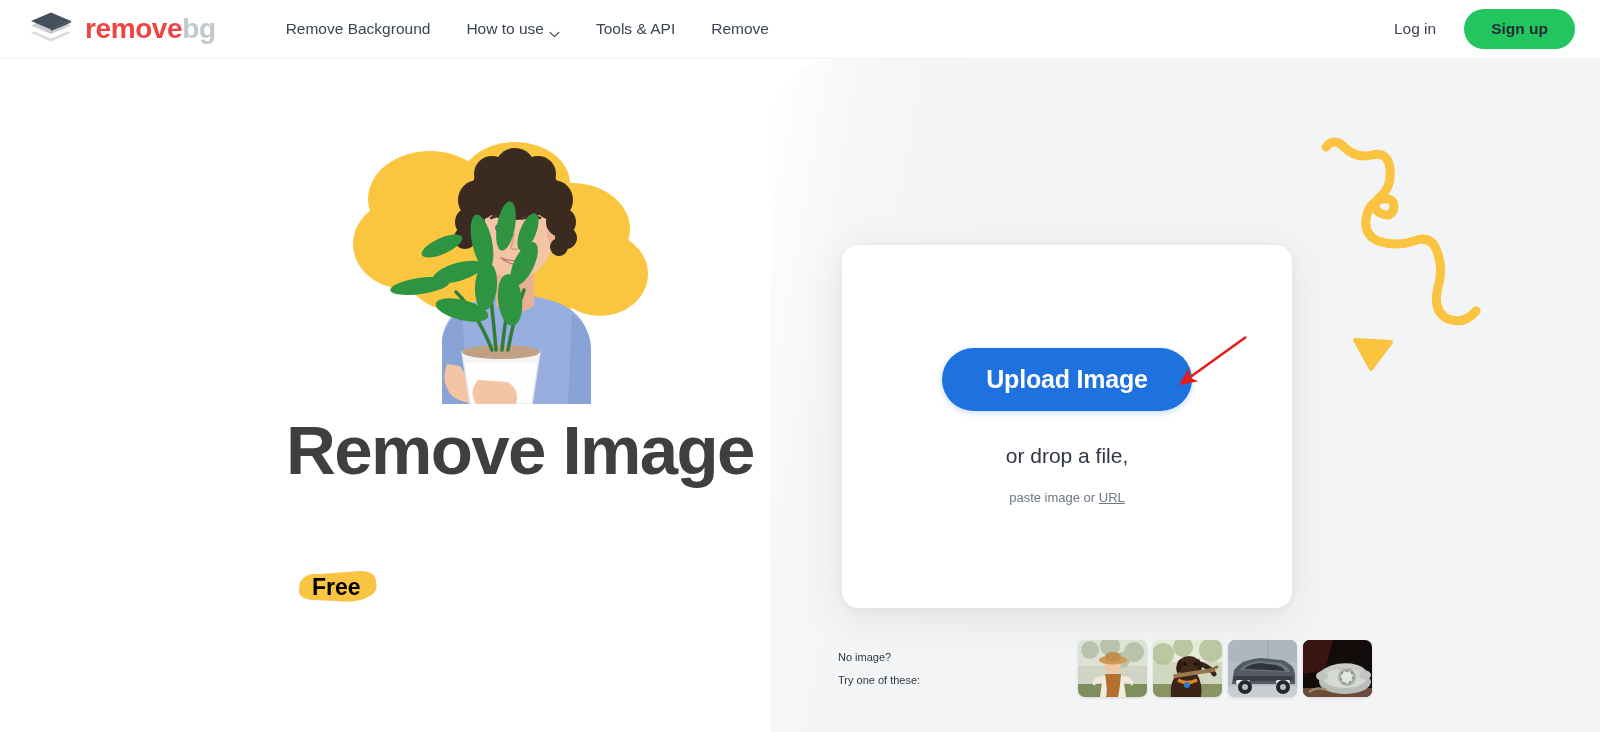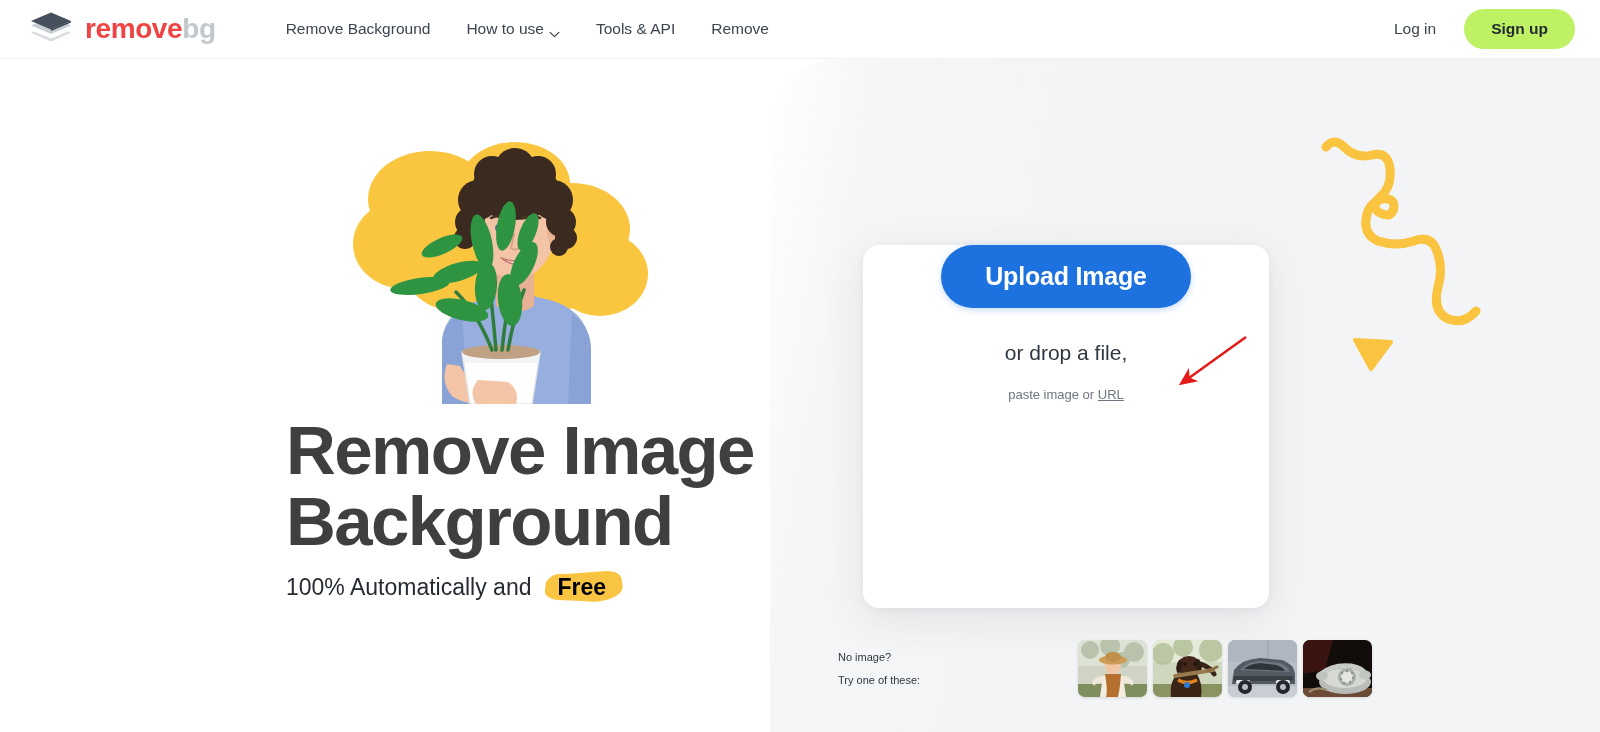--- a/index.html
+++ b/index.html
@@ -43,21 +43,21 @@
   .header-right {
     margin-left: auto; margin-right: 25px;
     display: flex; align-items: center; gap: 14px;
   }
   .login-link {
     font-size: 15.5px; color: #3c4450; cursor: pointer;
     padding: 8px 14px; text-decoration: none;
   }
   .signup-btn {
     font-size: 15.5px; font-weight: 700; color: #252b33;
-    background: #bef264; border: none; border-radius: 22px;
+    background: #22c55e; border: none; border-radius: 22px;
     padding: 11px 27px; cursor: pointer;
     font-family: "Liberation Sans", sans-serif;
   }
 
   
   .right-panel {
     position: absolute;
     left: 770px; top: 59px;
     width: 830px; height: 673px;
     background: linear-gradient(100deg, rgba(244,245,246,0) 0%, rgba(243,244,245,0.85) 12%, #f3f4f5 35%, #f3f4f5 100%);
@@ -82,27 +82,27 @@
     position: absolute; left: 286px; top: 513px;
     font-size: 23px; color: #262b33; font-weight: 400;
     display: flex; align-items: center; white-space: nowrap;
   }
   .free-wrap { position: relative; display: inline-block; margin-left: 10px; padding: 2px 14px 2px 16px; }
   .free-stroke { position: absolute; left: 0; top: -6px; width: 84px; height: 42px; z-index: 0; }
   .free-label { position: relative; z-index: 1; font-weight: 700; color: #000000; font-size: 23px; }
 
   
   .upload-card {
-    position: absolute; left: 863px; top: 245px;
-    width: 406px; height: 363px;
+    position: absolute; left: 842px; top: 245px;
+    width: 450px; height: 363px;
     background: #ffffff; border-radius: 16px;
     box-shadow: 0 10px 40px rgba(60,68,80,0.10), 0 2px 8px rgba(60,68,80,0.05);
     z-index: 12;
     display: flex; flex-direction: column;
-    align-items: center; 
+    align-items: center; justify-content: center;
   }
   .upload-btn {
     background: #1d72e0; color: #ffffff;
     font-size: 25px; font-weight: 700;
     border: none; border-radius: 32px;
     padding: 17px 44px; cursor: pointer;
     font-family: "Liberation Sans", sans-serif;
     letter-spacing: -0.2px;
     box-shadow: 0 2px 6px rgba(29,114,224,0.25);
   }
@@ -244,25 +244,23 @@
           <ellipse cx="132" cy="132" rx="22" ry="8" transform="rotate(-24 132 132)"></ellipse>
           <ellipse cx="218" cy="118" rx="8" ry="20" transform="rotate(22 218 118)"></ellipse>
         </g>
 
         <path d="M168 266 Q158 278 166 290 L206 290 Q210 276 198 268 Z" fill="#f3c4a6"></path>
       </svg>
     </div>
 
     <h1 class="headline">
       <span>Remove Image</span>
-      <span class="line2">Background</span>
     </h1>
 
     <div class="subline">
-      <span>100% Automatically and</span>
       <span class="free-wrap">
         <svg class="free-stroke" viewBox="0 0 84 42">
           <path d="M4 16 Q10 6 24 8 L64 5 Q80 5 80 16 Q83 25 74 30 Q60 38 40 35 L16 34 Q2 32 3 24 Z" fill="#fac443"></path>
         </svg>
         <span class="free-label">Free</span>
       </span>
     </div>
   </div>
 
   <svg class="squiggle" viewBox="0 0 210 210">

